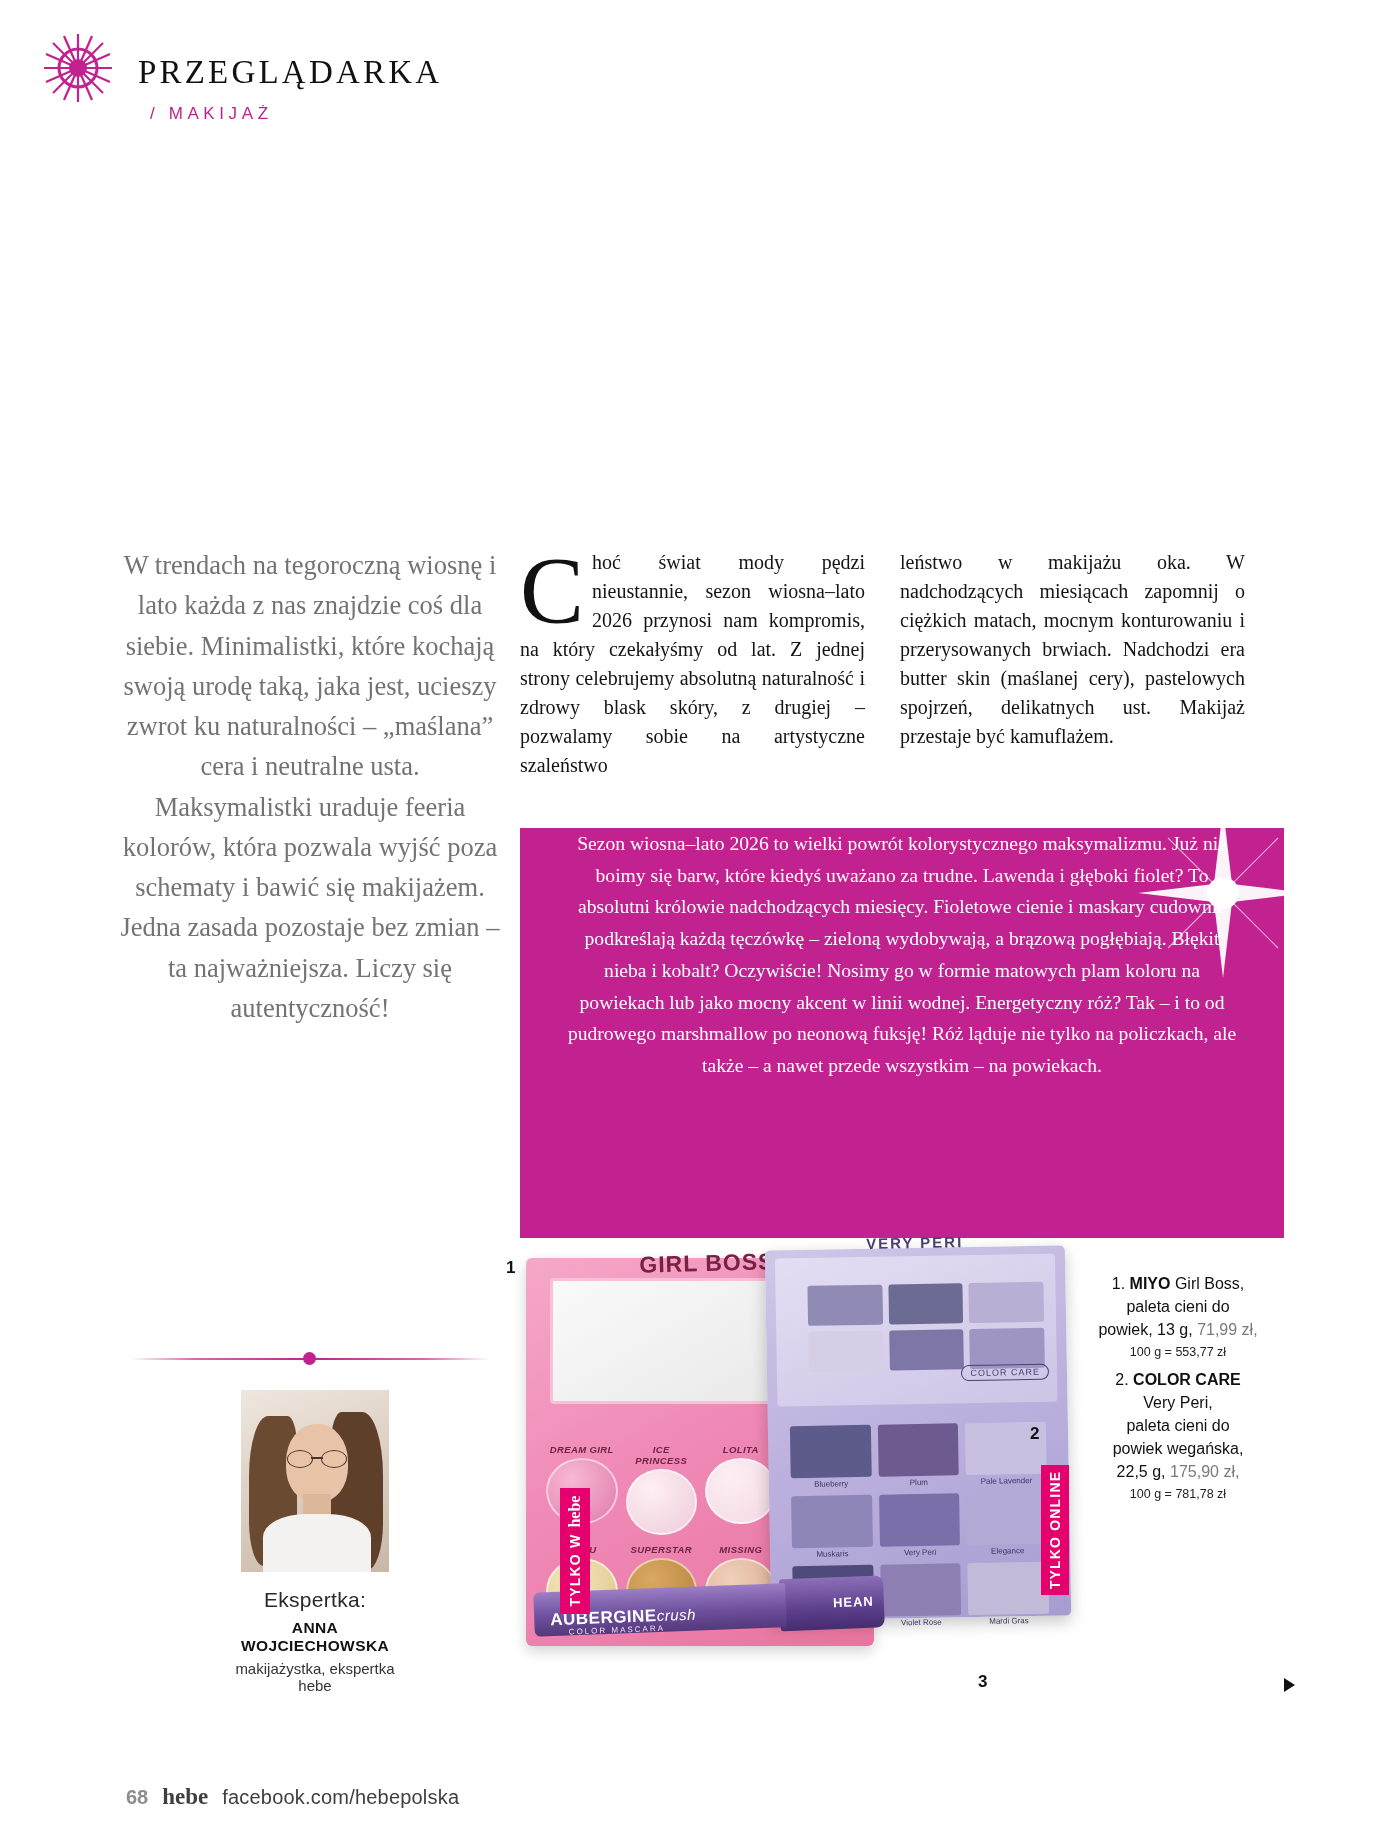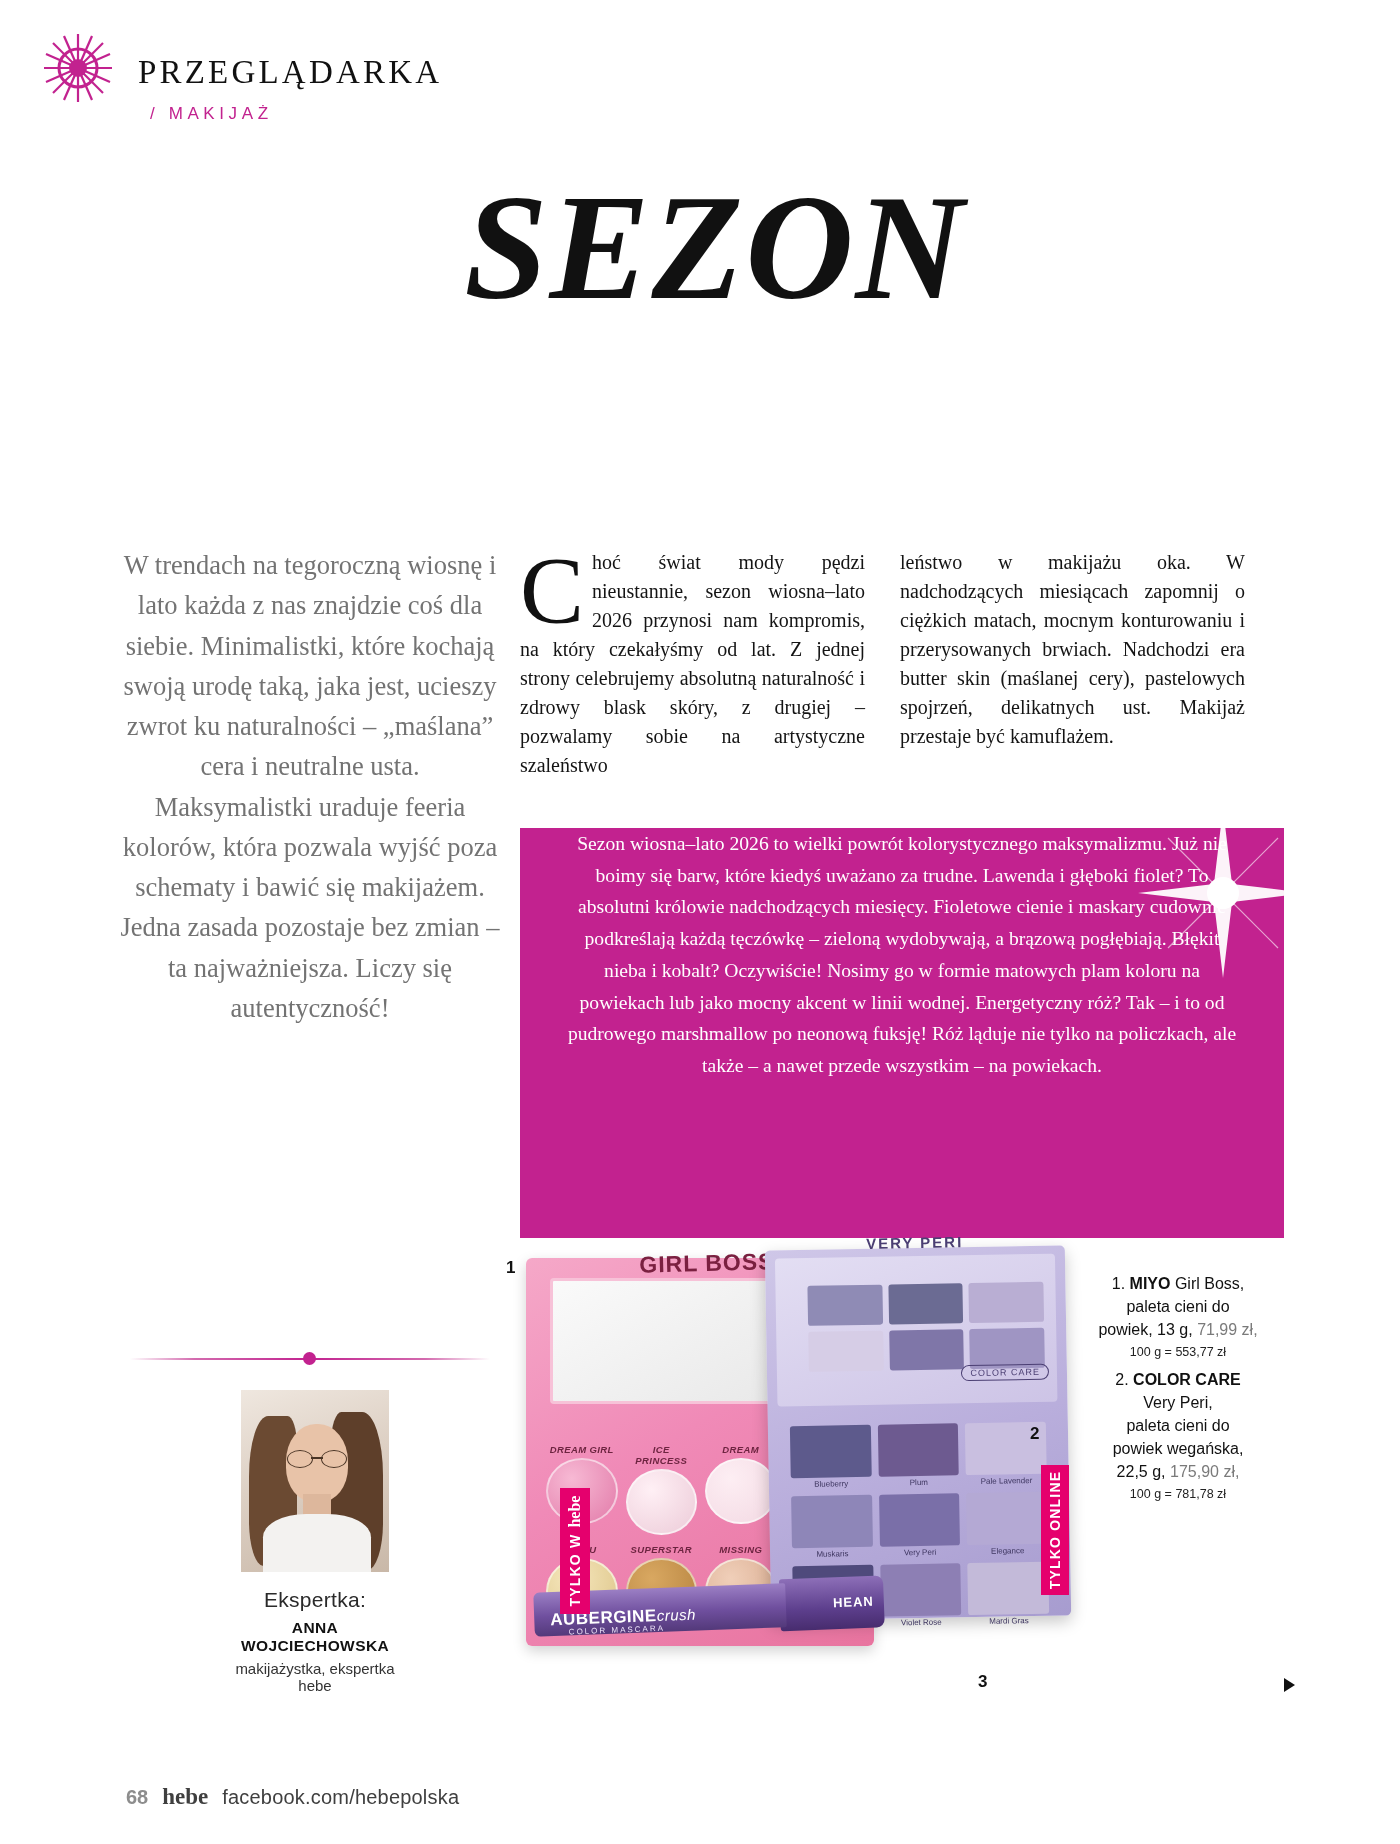--- a/index.html
+++ b/index.html
@@ -490,21 +490,20 @@
       </g>
       <circle cx="36" cy="36" r="19" fill="none" stroke="#c2228f" stroke-width="3"></circle>
       <circle cx="36" cy="36" r="9" fill="#c2228f"></circle>
     </svg>
   </div>
   <div class="header-title">PRZEGLĄDARKA</div>
   <div class="header-sub">/ MAKIJAŻ</div>
 </div>
 
 <div class="title-block">
-  <div class="title-main">SEZON</div>
 </div>
 
 <div class="lead">W trendach na tegoroczną wiosnę i lato każda z nas znajdzie coś dla siebie. Minimalistki, które kochają swoją urodę taką, jaka jest, ucieszy zwrot ku naturalności – „maślana” cera i neutralne usta. Maksymalistki uraduje feeria kolorów, która pozwala wyjść poza schematy i bawić się makijażem. Jedna zasada pozostaje bez zmian – ta najważniejsza. Liczy się autentyczność!</div>
 
 <div class="divider">
   <div class="line"></div>
   <div class="dot"></div>
 </div>
 
 <div class="expert">
@@ -555,21 +554,21 @@
     <div class="pan-grid">
       <div class="pan-cell">
           <div class="pan-label">DREAM GIRL</div>
           <div class="pan" style="background:radial-gradient(circle at 35% 30%,#f7b9d4,#e27ba9)"></div>
         </div>
       <div class="pan-cell">
           <div class="pan-label">ICE PRINCESS</div>
           <div class="pan" style="background:radial-gradient(circle at 35% 30%,#fff0f5,#eccbd8)"></div>
         </div>
       <div class="pan-cell">
-          <div class="pan-label">DREAM</div>
+          <div class="pan-label">LOLITA</div>
           <div class="pan" style="background:radial-gradient(circle at 35% 30%,#fdeef3,#f3d9e3)"></div>
         </div>
       <div class="pan-cell">
           <div class="pan-label">MUSE</div>
           <div class="pan" style="background:radial-gradient(circle at 35% 30%,#f4e2dc,#e3c4b9)"></div>
         </div>
       <div class="pan-cell">
           <div class="pan-label">GURU</div>
           <div class="pan" style="background:radial-gradient(circle at 35% 30%,#f6e7bd,#dcc488)"></div>
         </div>

